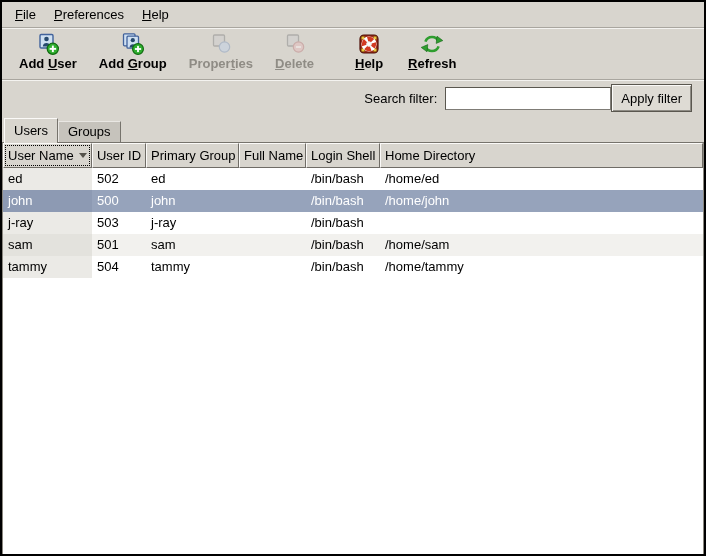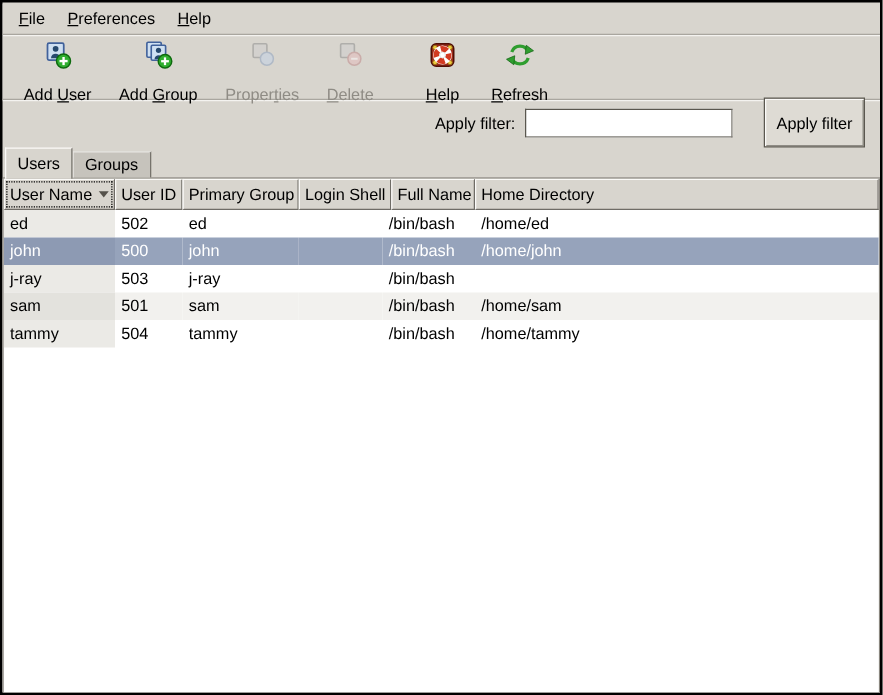--- a/index.html
+++ b/index.html
@@ -29,38 +29,37 @@
     display:flex;align-items:flex-start;
     padding:3px 0 0 6px;
     border-bottom:1px solid #a9a69f;
     box-shadow:0 1px 0 #f4f3f0;
   }
   .tbtn{
     display:flex;flex-direction:column;align-items:center;
     padding:1px 11px;min-width:56px;
   }
   .tbtn .ticon{width:24px;height:24px;}
-  .tbtn .tlabel{margin-top:12px;white-space:nowrap;}
+  .tbtn .tlabel{margin-top:0;white-space:nowrap;font-weight:bold;}
   .tbtn.disabled .tlabel{color:#8f8c85;}
   
   .searchrow{
     flex:0 0 36px;height:36px;
     display:flex;align-items:center;justify-content:flex-end;
     padding-right:12px;
   }
   .search-label{margin-right:8px;}
   .search-input{
     width:166px;height:23px;
     border:1px solid #7f7c76;border-top-color:#5a574f;border-left-color:#5a574f;
     background:#fff;font-family:"Liberation Sans",sans-serif;font-size:13px;
     padding:0 3px;outline:none;
   }
   .apply-btn{
-    margin-left:25px;
-    height:40px;padding:2px 9px;
+    height:28px;padding:2px 9px;
     background:#dedbd4;
     border:1px solid #5a574f;
     box-shadow:inset 1px 1px 0 #fbfaf8, inset -1px -1px 0 #8f8c85;
     font-family:"Liberation Sans",sans-serif;font-size:13px;color:#000;
   }
   
   .tabsrow{
     flex:0 0 27px;height:27px;
     display:flex;align-items:flex-end;
     padding-left:2px;
@@ -207,21 +206,21 @@
           <path d="M18.6 14.4 A7 7 0 0 1 5.4 14.4" fill="none" stroke="#2f9e2f" stroke-width="2.6"></path>
           <polygon points="7.0 19.8, 1.2 15.4, 7.8 12.6" fill="#2f9e2f" stroke="#146414" stroke-width="0.6"></polygon>
         </svg>
       </span>
       <span class="tlabel"><span></span><span class="mn">R</span><span>efresh</span></span>
     </div>
 
   </div>
 
   <div class="searchrow">
-    <span class="search-label">Apply filter:</span>
+    <span class="search-label">Search filter:</span>
     <input class="search-input" type="text" value="" style="">
     <button class="apply-btn">Apply filter</button>
   </div>
 
   <div class="tabsrow">
     <div class="tab active">Users</div>
     <div class="tab inactive">Groups</div>
   </div>
 
   <div class="table-wrap">
@@ -229,25 +228,25 @@
       <div class="hcell col0 sorted">
         <span>User Name</span>
         <span class="sort-arrow"></span>
       </div>
       <div class="hcell col1">
           <span>User ID</span>
         </div>
       <div class="hcell col2">
           <span>Primary Group</span>
         </div>
+      <div class="hcell col3">
+          <span>Full Name</span>
+        </div>
       <div class="hcell col4">
           <span>Login Shell</span>
-        </div>
-      <div class="hcell col3">
-          <span>Full Name</span>
         </div>
       <div class="hcell col5">
           <span>Home Directory</span>
         </div>
     </div>
     <div class="tbody">
         <div class="trow">
           <div class="cell col0">ed</div>
           <div class="cell col1">502</div>
           <div class="cell col2">ed</div>

